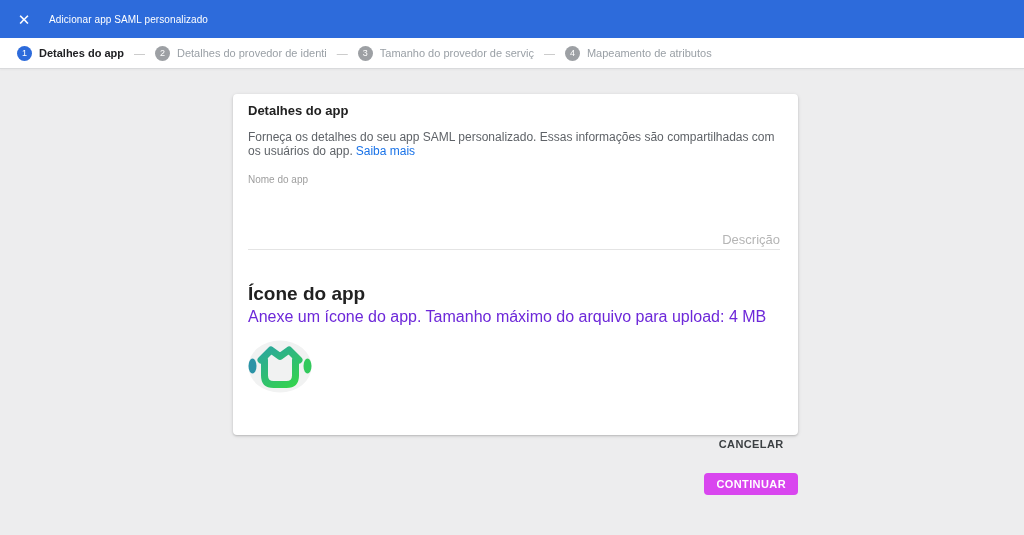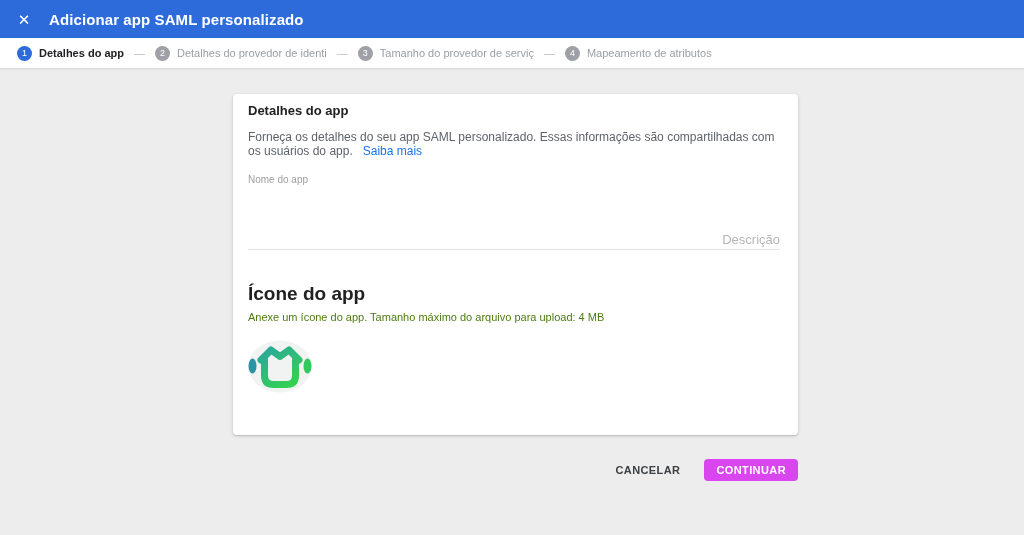--- a/index.html
+++ b/index.html
@@ -15,21 +15,21 @@
   .titlebar {
     height:38px; background:#2d6bdb;
     display:flex; align-items:center;
     padding:0 16px; gap:17px;
     color:#fff;
   }
   .close-x {
     font-size:15px; line-height:1; width:16px; text-align:center;
     cursor:pointer; font-weight:400;
   }
-  .dlg-title { font-size:15px; font-weight:700; letter-spacing:0.1px; }
+  .dlg-title { font-size:10px; font-weight:400; letter-spacing:0.1px; }
 
   
   .stepper {
     height:30px; background:#fff;
     border-bottom:1px solid #d9dadc;
     box-shadow:0 1px 2px rgba(0,0,0,0.04);
     display:flex; align-items:center;
     padding:0 17px; gap:9px;
     white-space:nowrap;
   }
@@ -49,46 +49,46 @@
   .page { position:relative; height:466px; }
   .card {
     position:absolute; left:233px; top:25px;
     width:565px; height:341px; box-sizing:border-box;
     background:#fff; border-radius:4px;
     box-shadow:0 1px 2px rgba(0,0,0,0.16), 0 1px 4px rgba(0,0,0,0.10);
     padding:10px 18px 0 15px;
   }
   .card-heading { margin:0; font-size:13px; font-weight:bold; color:#212121; line-height:14px; }
   .card-lead { margin:12px 0 0 0; font-size:12px; color:#5f6368; line-height:14px; }
-  .learn-more { color:#1a73e8; text-decoration:none; margin-left:10px; cursor:pointer; }
+  .learn-more { color:#1a73e8; text-decoration:none; margin-left:3px; cursor:pointer; }
 
   .name-label { margin-top:16px; font-size:10px; color:#9e9e9e; line-height:11px; }
   .name-value {
     margin-top:2px; font-size:13px; color:#5f6368; line-height:14px;
     padding-bottom:4px; border-bottom:1px solid #e4e4e4; cursor:text;
   }
   .misspelled {
     text-decoration-line:underline;
     text-decoration-style:wavy;
     text-decoration-color:#d93025;
     text-underline-offset:2px;
   }
   .desc-field {
     margin-top:48px; font-size:13px; color:#b5b5b5; line-height:14px;
     padding-bottom:2px; border-bottom:1px solid #e4e4e4; cursor:text;text-align:right;
   }
 
   .icon-heading { margin:36px 0 0 0; font-size:19px; font-weight:bold; color:#212121; line-height:15px; }
-  .icon-sub { margin:9px 0 0 0; font-size:11px; color:#4d7c0f; line-height:14px; }
+  .icon-sub { margin:9px 0 0 0; font-size:16px; color:#6d28d9; line-height:14px; }
   .app-logo { margin-top:16px; width:64px; height:53px; }
 
   
   .actions {
-    position:absolute; top:390px; right:226px;
-    display:flex; align-items:center; gap:18px;
+    position:absolute; top:364px; right:226px;
+    display:flex; align-items:center; gap:18px;flex-direction:column;
   }
   .btn-text {
     background:none; border:none; cursor:pointer;
     font-family:"Liberation Sans", sans-serif;
     font-size:11px; font-weight:bold; letter-spacing:0.4px;
     color:#3c4043; padding:5px 6px;
   }
   .btn-primary {
     background:#d946ef; border:none; cursor:pointer; border-radius:4px;
     font-family:"Liberation Sans", sans-serif;

